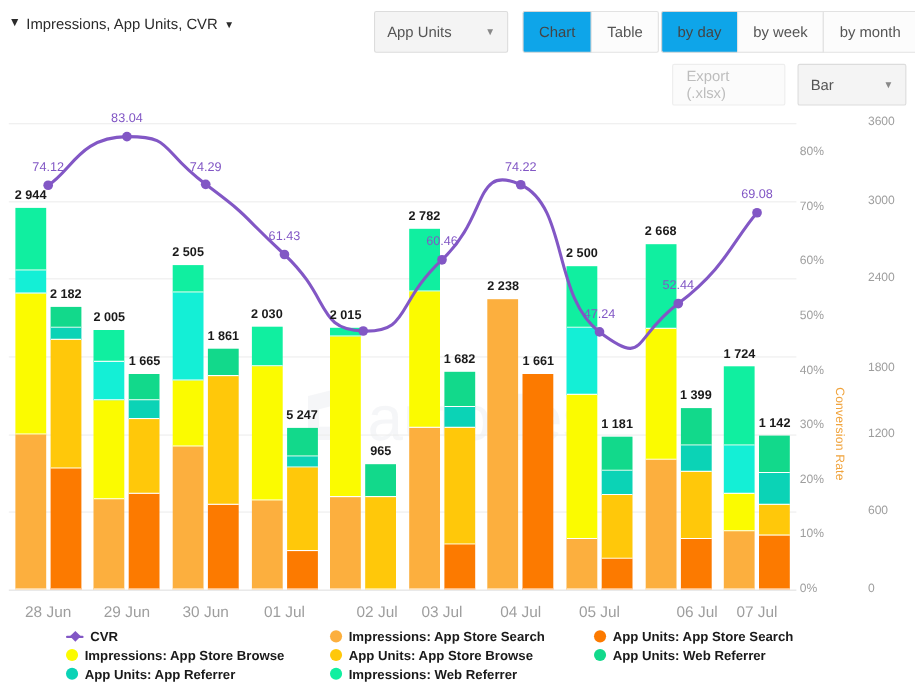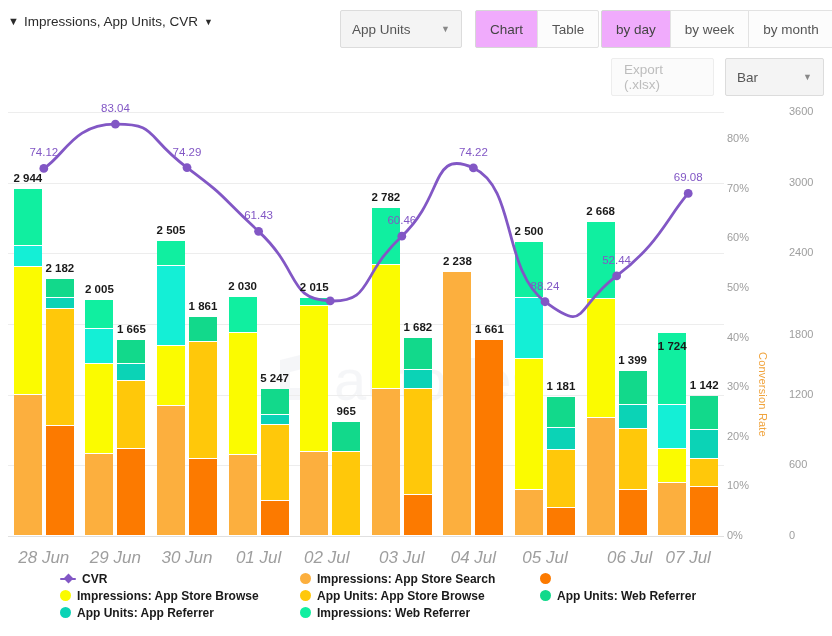--- a/index.html
+++ b/index.html
@@ -38,21 +38,21 @@
 
   .seg { position:absolute; display:flex; height:38px; }
   .seg > div {
     border:1px solid #e2e2e2; margin-left:-1px;
     background:#fcfcfc; color:#555; font-size:13.5px;
     display:flex; align-items:center; justify-content:center;
     padding:0 14px; cursor:pointer; white-space:nowrap;
   }
   .seg > div:first-child { margin-left:0; border-radius:2px 0 0 2px; }
   .seg > div:last-child { border-radius:0 2px 2px 0; }
-  .seg > div.active { background:#f0abfc; border-color:#d6d6d6; color:#444; }
+  .seg > div.active { background:#0ea5e9; border-color:#d6d6d6; color:#444; }
 
   .btn-export {
     position:absolute; height:38px;
     border:1px solid #ededed; background:#fbfbfb; border-radius:2px;
     display:flex; align-items:center; justify-content:center;
     font-size:13.5px; color:#bdbdbd; cursor:pointer; padding:0 12px;
   }
 
   
   .chart-wrap { position:absolute; left:0; top:104px; width:832px; height:460px; }
@@ -89,22 +89,22 @@
   }
   .ytick-val {
     position:absolute; font-size:11px; color:#9e9e9e; white-space:nowrap;
   }
   .y2-title {
     position:absolute; left:757px; top:248px;
     font-size:11px; color:#f0a33c; letter-spacing:.2px;
     writing-mode:vertical-rl; text-orientation:mixed; white-space:nowrap;
   }
   .xtick {
-    position:absolute; top:436px; font-size:17px; color:#9e9e9e;
-    white-space:nowrap; text-align:center;font-style:italic;
+    position:absolute; top:436px; font-size:14px; color:#9e9e9e;
+    white-space:nowrap; text-align:center;
   }
 
   
   .legend {
     position:absolute; left:0; top:568px; width:832px; height:68px;
   }
   .legend-col { position:absolute; top:2px; }
   .legend-item {
     display:flex; align-items:center; gap:6px;
     height:17px; font-size:12px; font-weight:bold; color:#1a1a1a;
@@ -320,21 +320,21 @@
         <circle cx="608.5999999999999" cy="163.94666666666672" r="4.4" fill="#8257c5"></circle>
         <circle cx="680.1999999999999" cy="81.42783625730993" r="4.4" fill="#8257c5"></circle>
       </svg>
     <div id="cvrlabels">
         <div class="cvr-pt-label" style="left: 5.8px; top: 34.4342px; width: 60px;">74.12</div>
         <div class="cvr-pt-label" style="left: 77.4px; top: -9.8007px; width: 60px;">83.04</div>
         <div class="cvr-pt-label" style="left: 149px; top: 33.5911px; width: 60px;">74.29</div>
         <div class="cvr-pt-label" style="left: 220.6px; top: 97.3647px; width: 60px;">61.43</div>
         <div class="cvr-pt-label" style="left: 363.8px; top: 102.175px; width: 60px;">60.46</div>
         <div class="cvr-pt-label" style="left: 435.4px; top: 33.9382px; width: 60px;">74.22</div>
-        <div class="cvr-pt-label" style="left: 507px; top: 167.734px; width: 60px;">88.24</div>
+        <div class="cvr-pt-label" style="left: 507px; top: 167.734px; width: 60px;">47.24</div>
         <div class="cvr-pt-label" style="left: 578.6px; top: 141.947px; width: 60px;">52.44</div>
         <div class="cvr-pt-label" style="left: 650.2px; top: 59.4278px; width: 60px;">69.08</div>
       </div>
     <div id="barlabels">
         <div class="bar-label" style="left: -3.2px; top: 60.2622px; width: 46px;">2 944</div>
         <div class="bar-label" style="left: 28.8px; top: 150.009px; width: 46px;">2 182</div>
         <div class="bar-label" style="left: 68.4px; top: 170.856px; width: 46px;">2 005</div>
         <div class="bar-label" style="left: 100.4px; top: 210.9px; width: 46px;">1 665</div>
         <div class="bar-label" style="left: 140px; top: 111.967px; width: 46px;">2 505</div>
         <div class="bar-label" style="left: 172px; top: 187.816px; width: 46px;">1 861</div>
@@ -343,29 +343,29 @@
         <div class="bar-label" style="left: 283.2px; top: 169.442px; width: 46px;">2 015</div>
         <div class="bar-label" style="left: 315.2px; top: 293.344px; width: 46px;">965</div>
         <div class="bar-label" style="left: 354.8px; top: 79.3422px; width: 46px;">2 782</div>
         <div class="bar-label" style="left: 386.8px; top: 208.898px; width: 46px;">1 682</div>
         <div class="bar-label" style="left: 426.4px; top: 143.413px; width: 46px;">2 238</div>
         <div class="bar-label" style="left: 458.4px; top: 211.371px; width: 46px;">1 661</div>
         <div class="bar-label" style="left: 498px; top: 112.556px; width: 46px;">2 500</div>
         <div class="bar-label" style="left: 530px; top: 267.904px; width: 46px;">1 181</div>
         <div class="bar-label" style="left: 569.6px; top: 92.7689px; width: 46px;">2 668</div>
         <div class="bar-label" style="left: 601.6px; top: 242.229px; width: 46px;">1 399</div>
-        <div class="bar-label" style="left: 641.2px; top: 203.951px; width: 46px; margin-top: 24px;">1 724</div>
+        <div class="bar-label" style="left: 641.2px; top: 203.951px; width: 46px;">1 724</div>
         <div class="bar-label" style="left: 673.2px; top: 266.727px; width: 46px;">1 142</div>
       </div>
     <div id="xticks">
         <div class="xtick" style="left: 0px; width: 71.6px;">28 Jun</div>
         <div class="xtick" style="left: 71.6px; width: 71.6px;">29 Jun</div>
         <div class="xtick" style="left: 143.2px; width: 71.6px;">30 Jun</div>
         <div class="xtick" style="left: 214.8px; width: 71.6px;">01 Jul</div>
-        <div class="xtick" style="left: 283px; width: 71.6px; text-align: center;">02 Jul</div>
+        <div class="xtick" style="left: 299px; width: 71.6px; text-align: center;">02 Jul</div>
         <div class="xtick" style="left: 358px; width: 71.6px;">03 Jul</div>
         <div class="xtick" style="left: 429.6px; width: 71.6px;">04 Jul</div>
         <div class="xtick" style="left: 501.2px; width: 71.6px;">05 Jul</div>
         <div class="xtick" style="left: 572.8px; width: 71.6px; text-align: right;">06 Jul</div>
         <div class="xtick" style="left: 644.4px; width: 71.6px;">07 Jul</div>
       </div>
   </div>
 
   <div id="yleft">
       <div class="ytick-pct" style="left: 727px; top: 425px;">0%</div>
@@ -418,19 +418,20 @@
         <span>Impressions: App Store Browse</span>
       </div>
       <div class="legend-item">
         <span class="dot" style="background: rgb(11, 211, 182);"></span>
         <span>App Units: App Referrer</span>
       </div>
     </div>
     <div class="legend-col" style="left: 540px;">
       <div class="legend-item">
         <span class="dot" style="background: rgb(252, 122, 0);"></span>
+        <span>App Units: App Store Search</span>
       </div>
       <div class="legend-item">
         <span class="dot" style="background: rgb(18, 217, 139);"></span>
         <span>App Units: Web Referrer</span>
       </div>
     </div>
   </div>
 
 </body></html>

